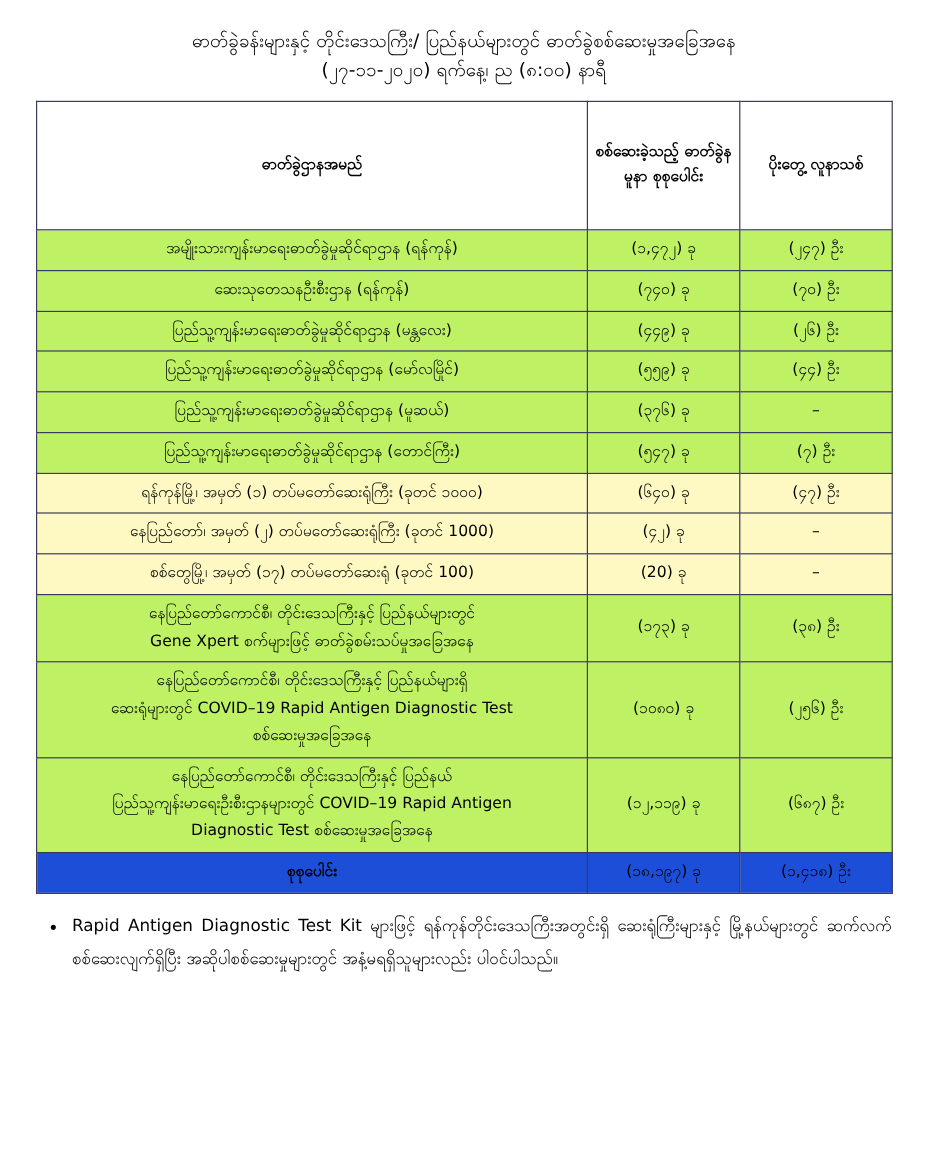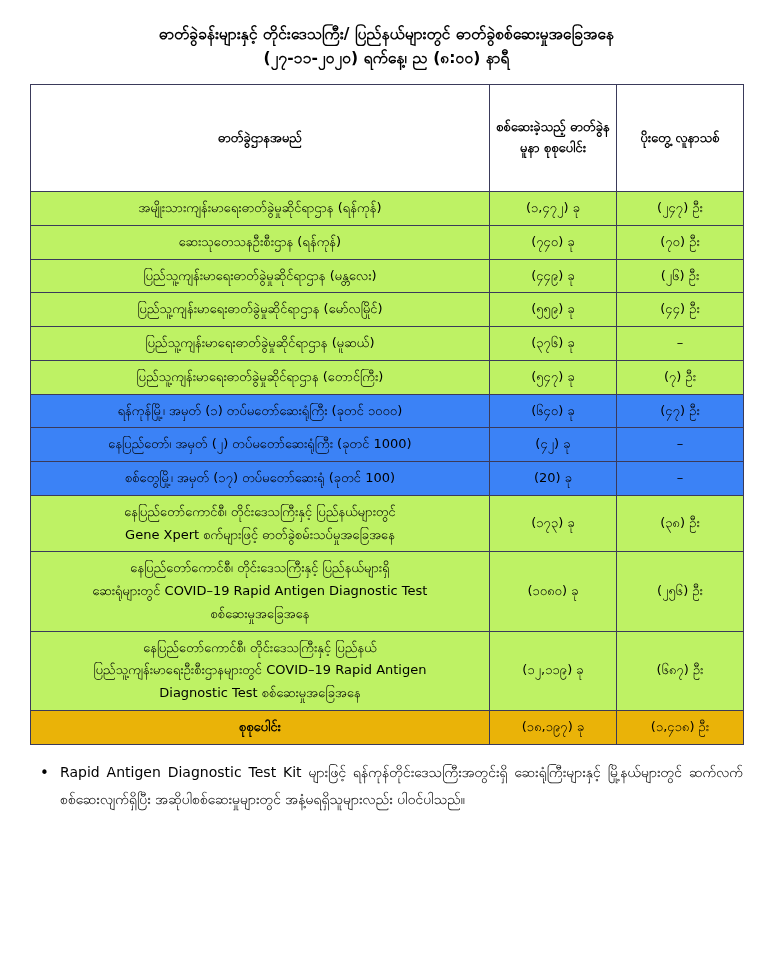--- a/index.html
+++ b/index.html
@@ -20,21 +20,21 @@
     position: relative;
     box-sizing: border-box;
     padding: 22px 30px 10px 30px;
   }
   .title-block {
     text-align: center;
     margin-bottom: 14px;
   }
   .title-line {
     font-size: 15.5px;
-    font-weight: bold;
+    font-weight: normal;
     line-height: 1.55;
     letter-spacing: 0.1px;
   }
   table.report {
     border-collapse: collapse;
     width: 713px;
     margin: 0 auto;
     table-layout: fixed;
   }
   table.report th, table.report td {
@@ -51,24 +51,24 @@
     height: 96px;
     font-size: 13.5px;
   }
   col.c-name { width: 459px; }
   col.c-tested { width: 127px; }
   col.c-positive { width: 127px; }
   tbody tr td {
     background: #bef264;
   }
   tbody tr.white td {
-    background: #3b82f6;
+    background: #fef9c3;
   }
   tbody tr.total td {
-    background: #eab308;
+    background: #1d4ed8;
     font-weight: bold;
   }
   td.name {
     padding: 6px 10px;
   }
   td.num {
     font-weight: normal;
     white-space: nowrap;
   }
   tbody tr.total td.num {

